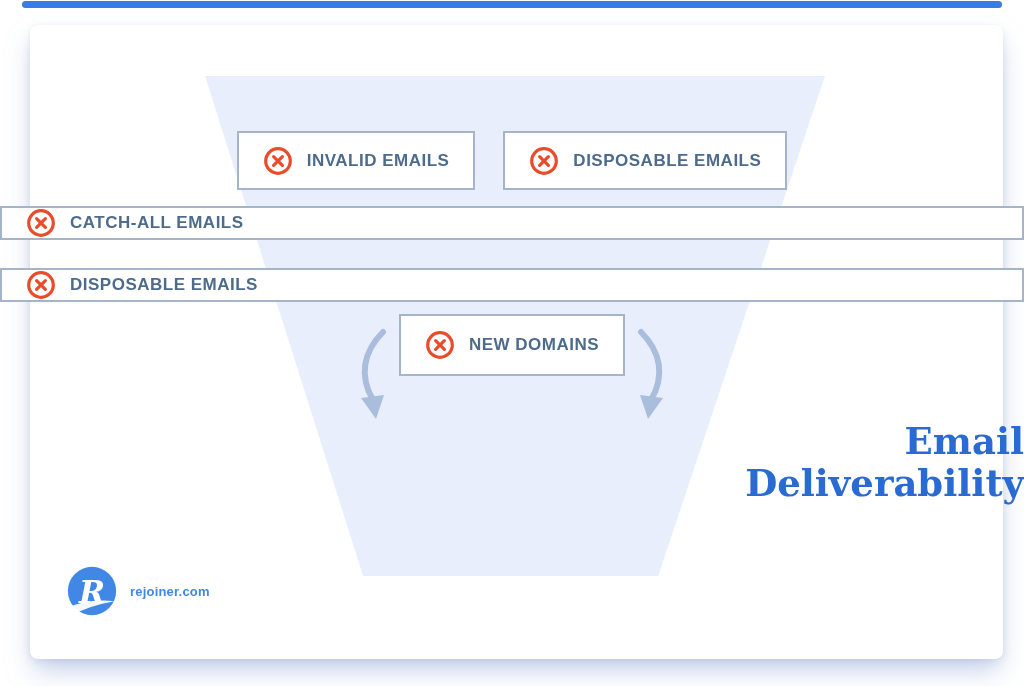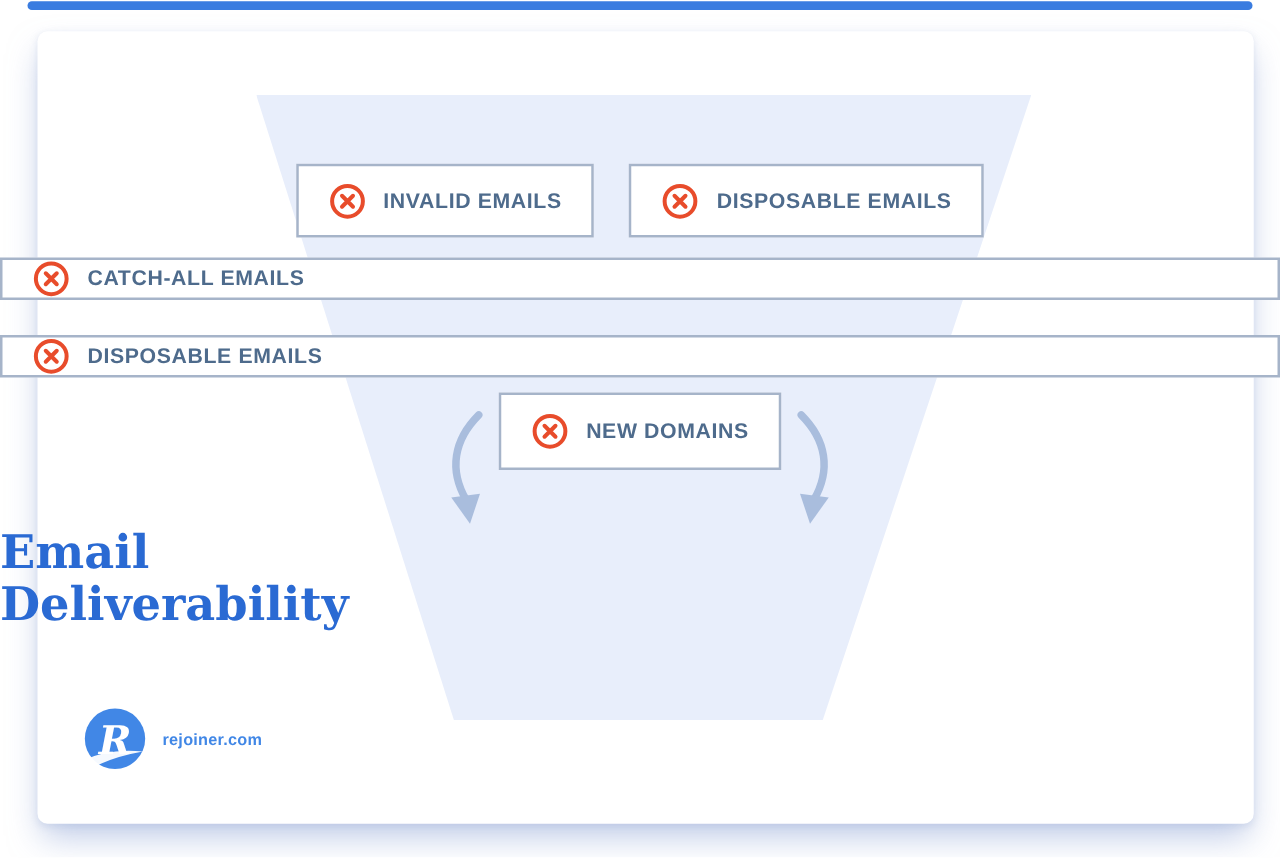--- a/index.html
+++ b/index.html
@@ -13,21 +13,21 @@
         clip-path:polygon(0 0,100% 0,73.1% 100%,25.5% 100%);}
   .row{position:absolute;left:0;width:1024px;display:flex;justify-content:center;gap:28px;}
   .row1{top:131px;height:59px;}
   .row2{top:224px;height:59px;flex-direction:column;}
   .row3{top:314px;height:62px;}
   .box{display:inline-flex;align-items:center;gap:14px;background:#ffffff;
        border:2px solid #A6B4C9;padding:0 24px;box-sizing:border-box;}
   .box-label{font-size:17px;font-weight:700;letter-spacing:0.5px;color:#4E6B8C;white-space:nowrap;}
   .xicon{width:30px;height:30px;flex:0 0 auto;}
   .arrows{position:absolute;left:347px;top:326px;width:330px;height:100px;}
-  .title{position:absolute;left:0;top:420px;width:1024px;text-align:left;
+  .title{position:absolute;left:0;top:420px;width:1024px;text-align:right;
          font-family:"DejaVu Serif",serif;font-weight:700;font-size:37px;line-height:42px;
          color:#2A6AD3;}
   .logo{position:absolute;left:66px;top:565px;display:flex;align-items:center;gap:12px;}
   .logo-badge{width:52px;height:52px;}
   .logo-text{font-size:13px;font-weight:700;color:#4187E6;letter-spacing:0.2px;}
 </style>
 </head>
 <body>
 
 <div class="stage">

